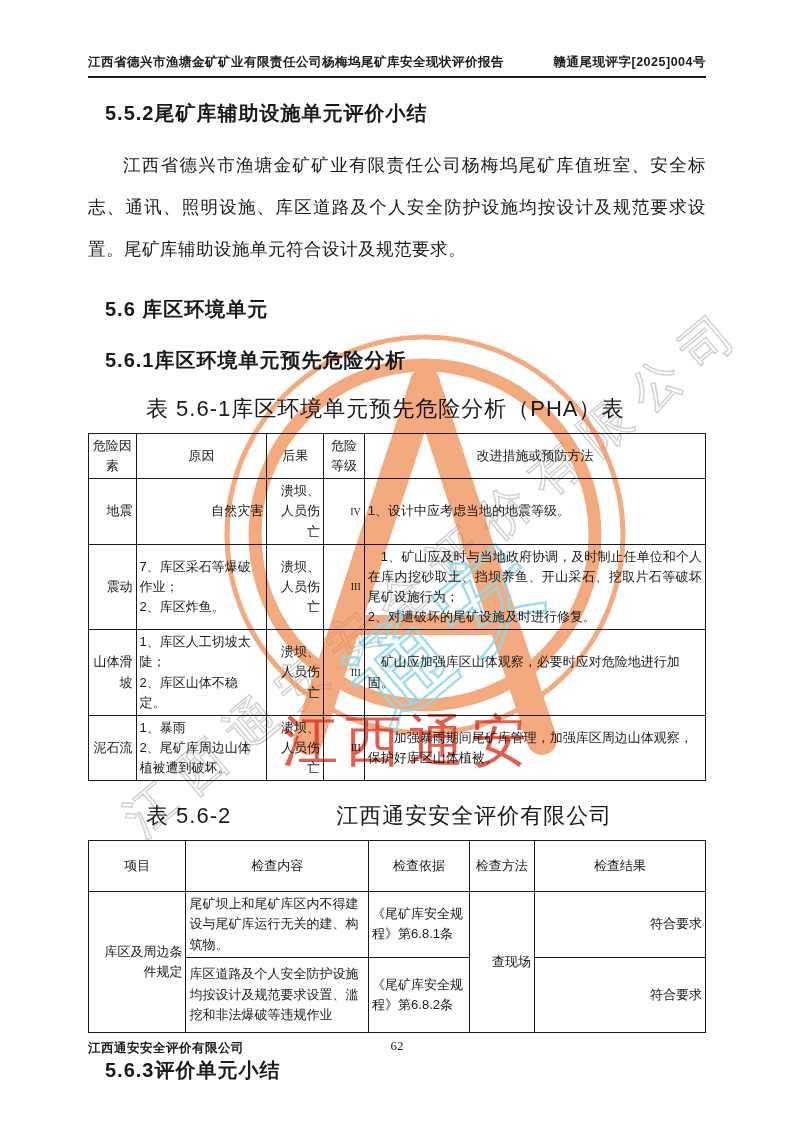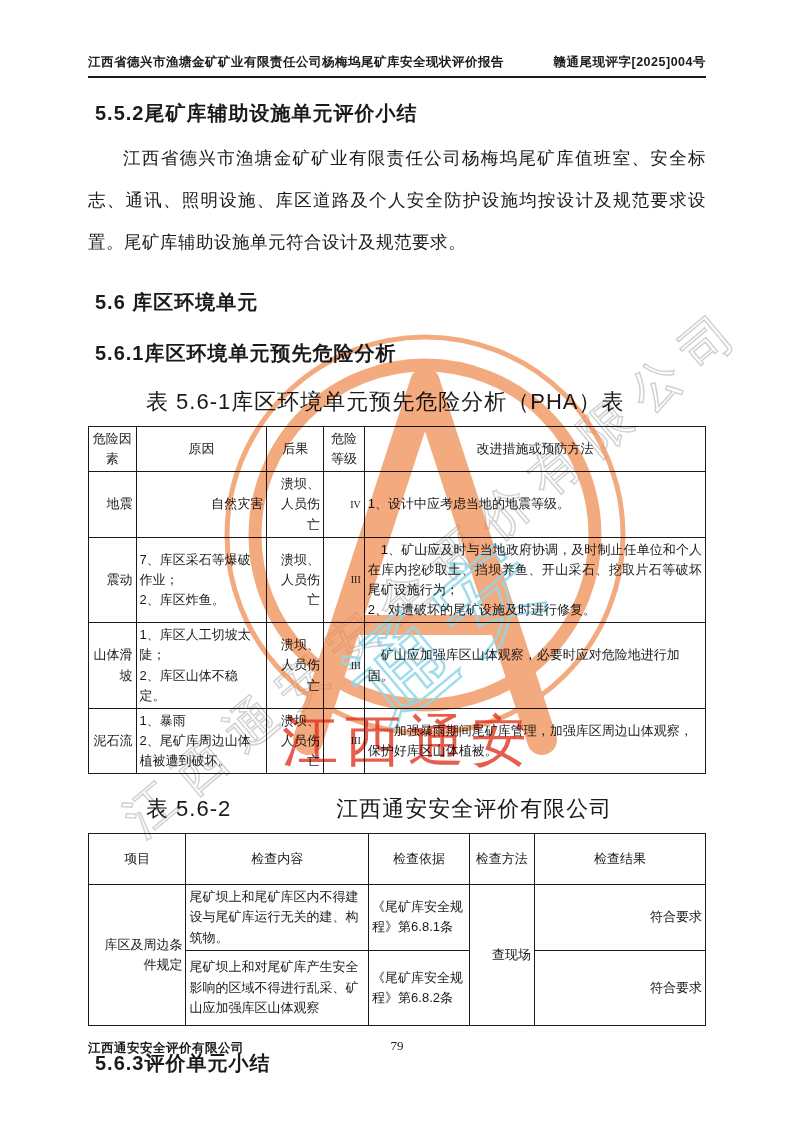--- a/index.html
+++ b/index.html
@@ -4,21 +4,21 @@
 <style>
   html,body{margin:0;padding:0;background:#ffffff;}
   body{width:793px;height:1122px;font-family:"Liberation Sans",sans-serif;color:#1a1a1a;}
   .page{position:relative;width:793px;height:1122px;overflow:hidden;background:#fff;}
   .content{position:relative;z-index:1;padding:0 87px 0 88px;}
   
   .doc-header{display:flex;justify-content:space-between;align-items:flex-start;
     padding:54px 0 5px 0;border-bottom:2px solid #1a1a1a;}
   .doc-header span{font-size:12.5px;font-weight:bold;letter-spacing:.5px;white-space:nowrap;}
   
-  .h2{font-size:20px;font-weight:bold;letter-spacing:1px;margin:7px;}
+  .h2{font-size:20px;font-weight:bold;letter-spacing:1px;margin:17px;}
   .mt-552{margin-top:22px;}
   .mt-56{margin-top:26px;}
   .mt-561{margin-top:24px;}
   .mt-562{margin-top:24px;}
   .mt-563{margin-top:24px;}
   
   .para{font-size:17.5px;line-height:42px;text-align:justify;text-indent:2em;
     margin:10px 0 0 0;letter-spacing:.5px;}
   
   .tbl-caption{display:flex;align-items:baseline;margin-top:20px;font-size:22px;letter-spacing:1px;}
@@ -155,34 +155,34 @@
         <th>检查结果</th>
       </tr>
       <tr class="r1">
         <td class="c" rowspan="2">库区及周边条件规定</td>
         <td class="l">尾矿坝上和尾矿库区内不得建设与尾矿库运行无关的建、构筑物。</td>
         <td class="l">《尾矿库安全规程》第6.8.1条</td>
         <td class="c" rowspan="2">查现场</td>
         <td class="c">符合要求</td>
       </tr>
       <tr class="r2">
-        <td class="l">尾矿坝上和对尾矿库产生安全影响的区域不得进行乱采、矿山应加强库区山体观察</td>
+        <td class="l">库区道路及个人安全防护设施均按设计及规范要求设置、滥挖和非法爆破等违规作业</td>
         <td class="l">《尾矿库安全规程》第6.8.2条</td>
         <td class="c">符合要求</td>
       </tr>
     </tbody>
       </table>
 
     <h2 class="h2 mt-563">5.6.3评价单元小结</h2>
 
   </div>
 
   <div class="doc-footer">
     <span class="company">江西通安安全评价有限公司</span>
-    <span class="pageno">79</span>
+    <span class="pageno">62</span>
   </div>
 
   <div class="wm-layer">
     <div class="wm-diagonal">江西通安安全评价有限公司</div>
     <svg class="wm-stamp" width="440" height="430" viewBox="0 0 440 430">
       <circle cx="220" cy="210" r="198" fill="none" stroke="#ef8243" stroke-width="5"></circle>
       <circle cx="220" cy="210" r="170" fill="none" stroke="#ef8243" stroke-width="13"></circle>
       <path d="M220,58 L103,415" stroke="#ef8243" stroke-width="30" fill="none" stroke-linecap="round"></path>
       <path d="M220,58 L337,415" stroke="#ef8243" stroke-width="30" fill="none" stroke-linecap="round"></path>
       <path d="M152,300 L288,300" stroke="#ef8243" stroke-width="20" fill="none"></path>

